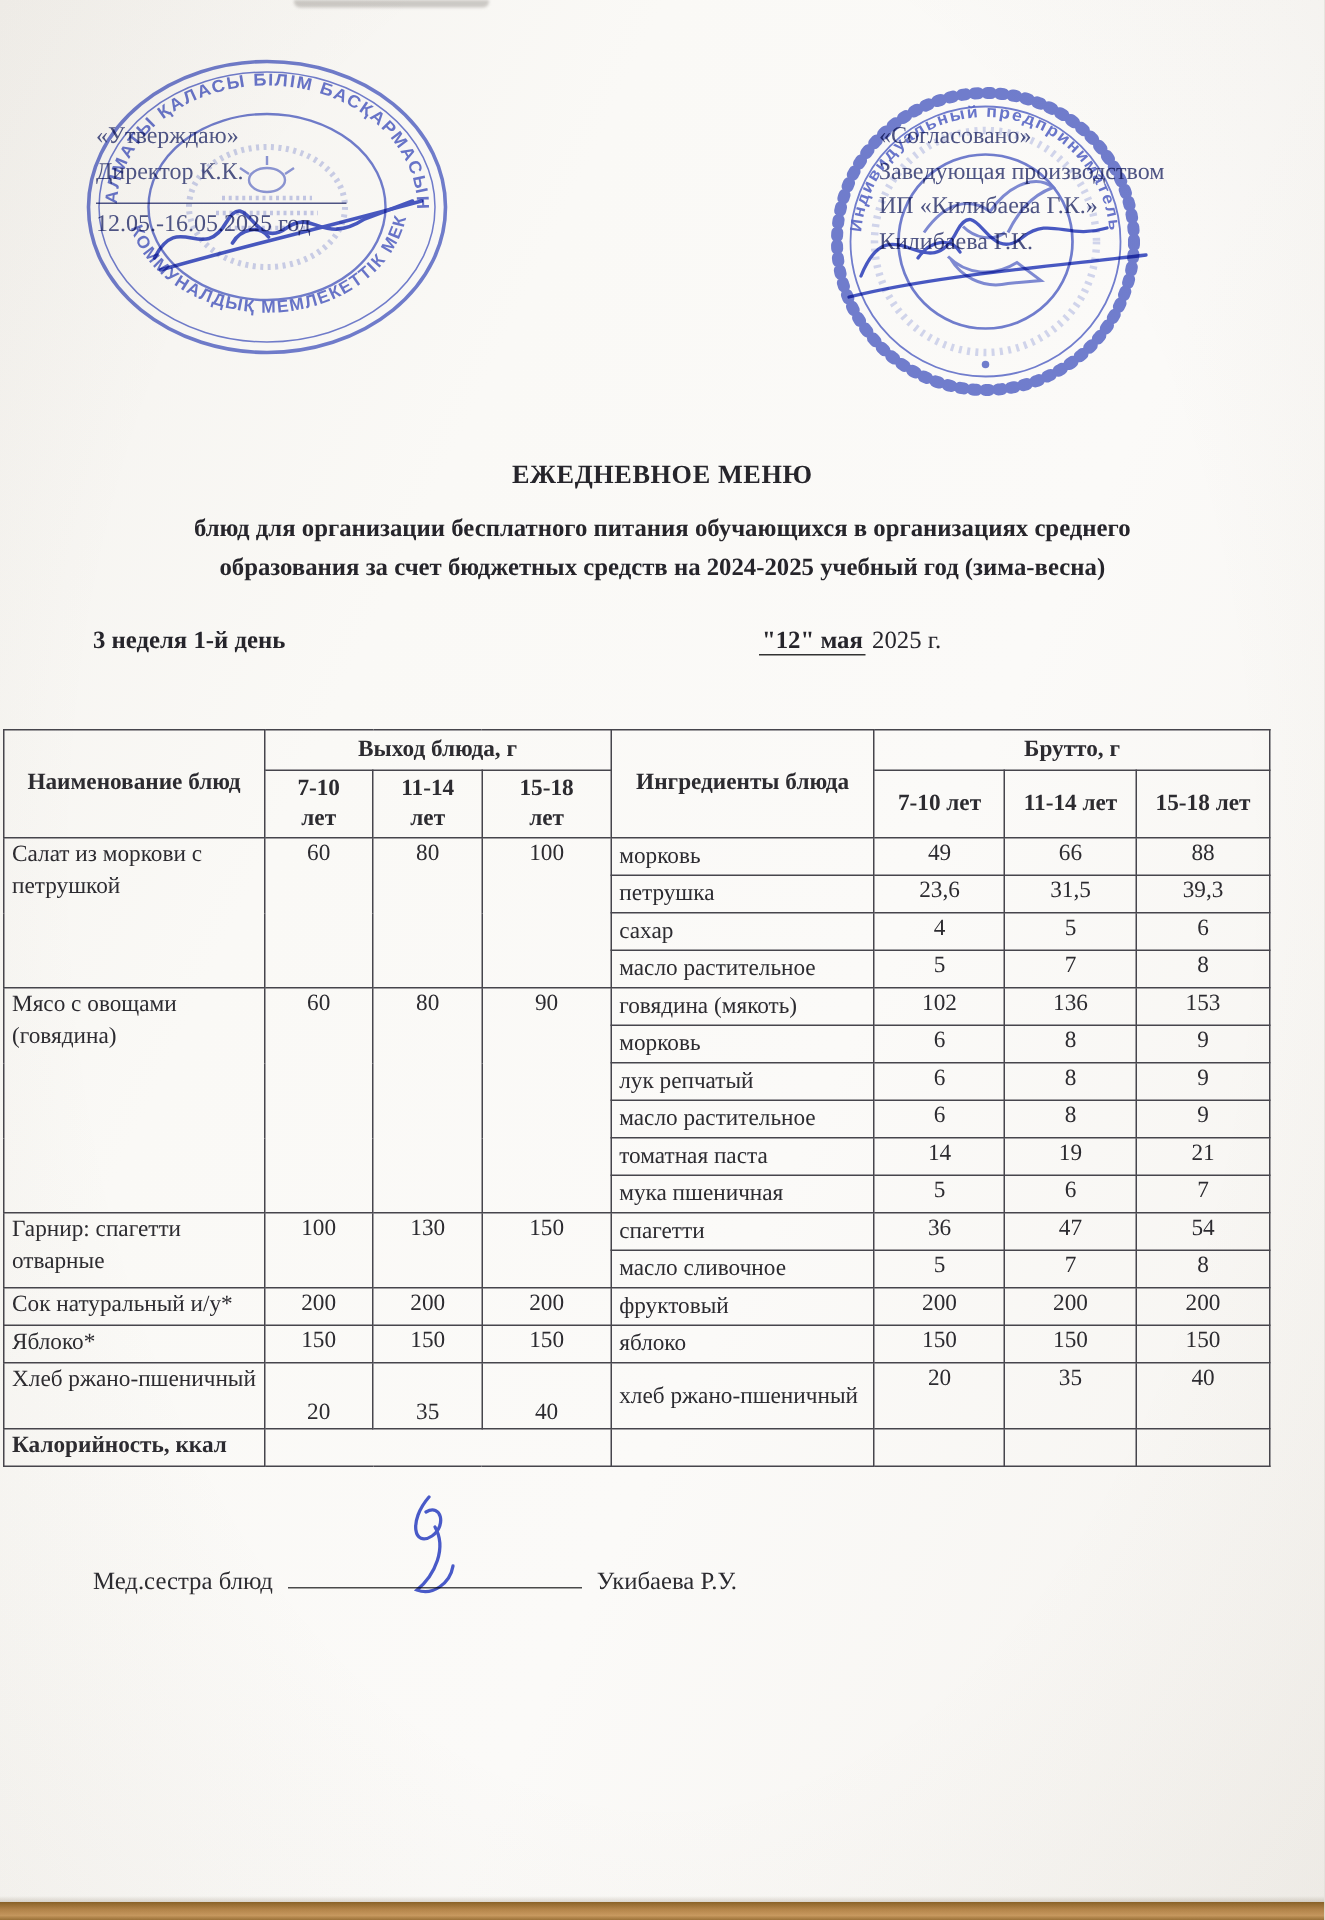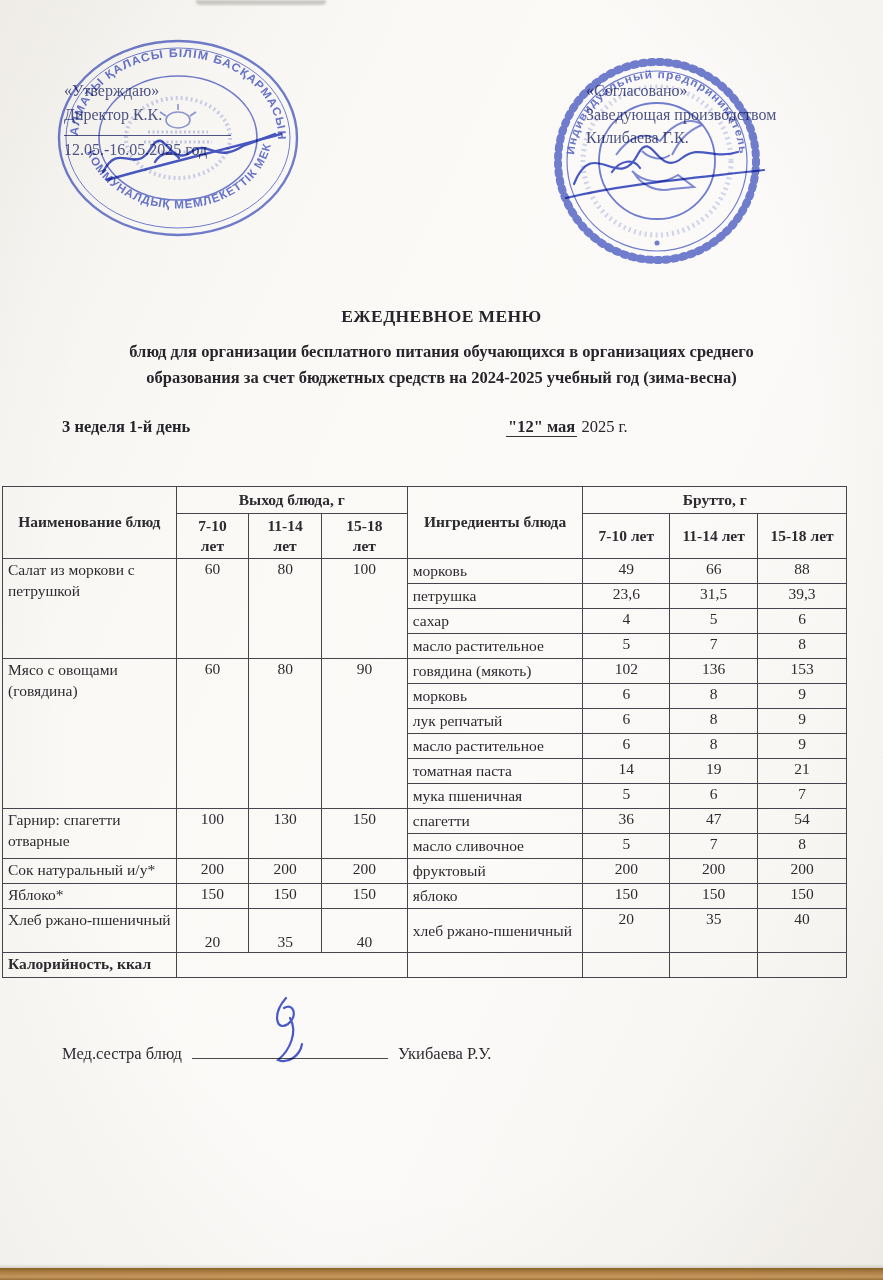--- a/index.html
+++ b/index.html
@@ -121,20 +121,21 @@
       </g>
     </g>
     <text font-size="11" opacity="0.9">
       <textPath href="#rsTop" startOffset="6" textLength="248" lengthAdjust="spacingAndGlyphs">Индивидуальный предприниматель</textPath>
     </text>
   </svg>
 
   <div class="hblock agree">
     <div>«Согласовано»</div>
     <div>Заведующая производством</div>
+    <div>ИП «Килибаева Г.К.»</div>
     <div>Килибаева Г.К.</div>
   </div>
 
   <svg class="sig" style="left:560px;top:120px;" width="210" height="96" viewBox="0 0 210 96">
     <g stroke="#4052c6" stroke-width="2.2" fill="none" stroke-linecap="round" opacity="0.95">
       <path d="M 14,64 C 34,14 58,74 78,34 C 92,8 98,58 122,38 C 140,24 152,40 178,32"></path>
       <path d="M 6,78 C 62,64 136,58 204,50"></path>
       <path d="M 52,52 C 60,40 74,38 80,48"></path>
     </g>
   </svg>

